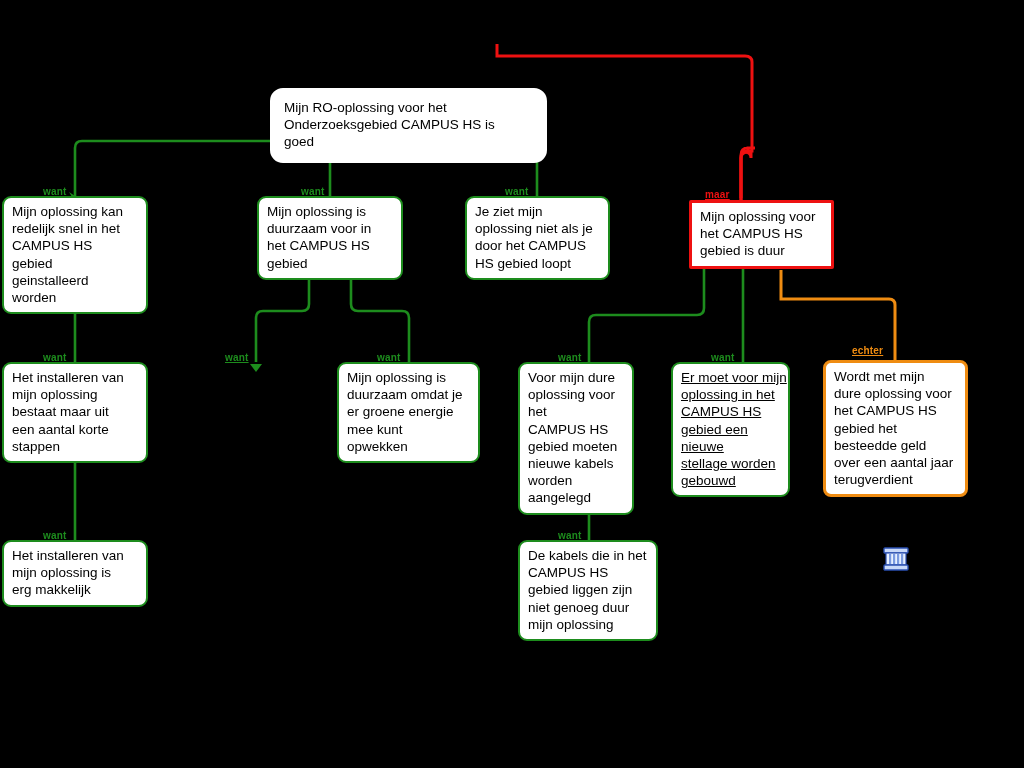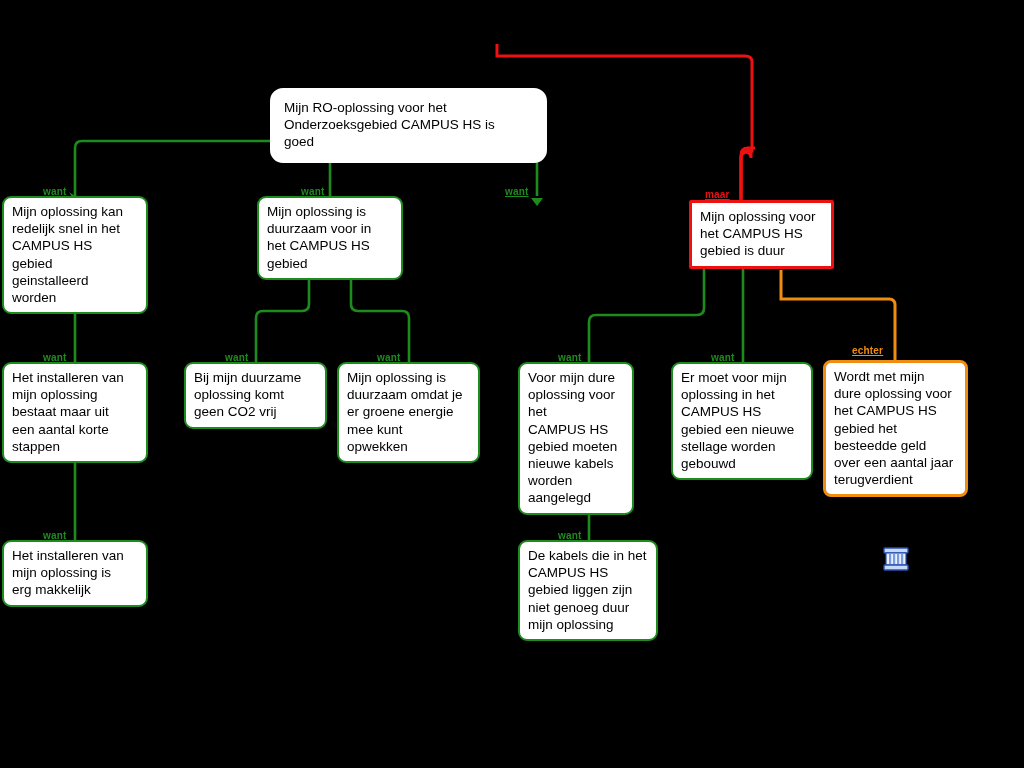--- a/index.html
+++ b/index.html
@@ -146,44 +146,45 @@
   <div class="node claim" style="left:2px; top:196px; width:146px;">Mijn oplossing kan
 redelijk snel in het
 CAMPUS HS
 gebied
 geinstalleerd
 worden</div>
   <div class="node claim" style="left:257px; top:196px; width:146px;">Mijn oplossing is
 duurzaam voor in
 het CAMPUS HS
 gebied</div>
+  <div class="node claim" style="left:465px; top:196px; width:145px;">Je ziet mijn
+oplossing niet als je
+door het CAMPUS
+HS gebied loopt</div>
   <div class="node objection" style="left:669px; top:200px; width:145px;">Mijn oplossing voor
 het CAMPUS HS
 gebied is duur</div>
 
   <div class="node claim" style="left:2px; top:362px; width:146px;">Het installeren van
 mijn oplossing
 bestaat maar uit
 een aantal korte
 stappen</div>
-  <div class="node claim" style="left:184px; top:362px; width:143px;">Bij mijn duurzame
-oplossing komt
-geen CO2 vrij</div>
   <div class="node claim" style="left:337px; top:362px; width:143px;">Mijn oplossing is
 duurzaam omdat je
 er groene energie
 mee kunt
 opwekken</div>
   <div class="node claim" style="left:518px; top:362px; width:116px;">Voor mijn dure
 oplossing voor het
 CAMPUS HS
 gebied moeten
 nieuwe kabels
 worden aangelegd</div>
-  <div class="node claim" style="left:671px; top:362px; width:142px;">Er moet voor mijn
+  <div class="node claim" style="left:671px; top:362px; width:119px;text-decoration:underline;">Er moet voor mijn
 oplossing in het
 CAMPUS HS
 gebied een nieuwe
 stellage worden
 gebouwd</div>
   <div class="node rebuttal" style="left:823px; top:360px; width:145px;">Wordt met mijn
 dure oplossing voor
 het CAMPUS HS
 gebied het
 besteedde geld

